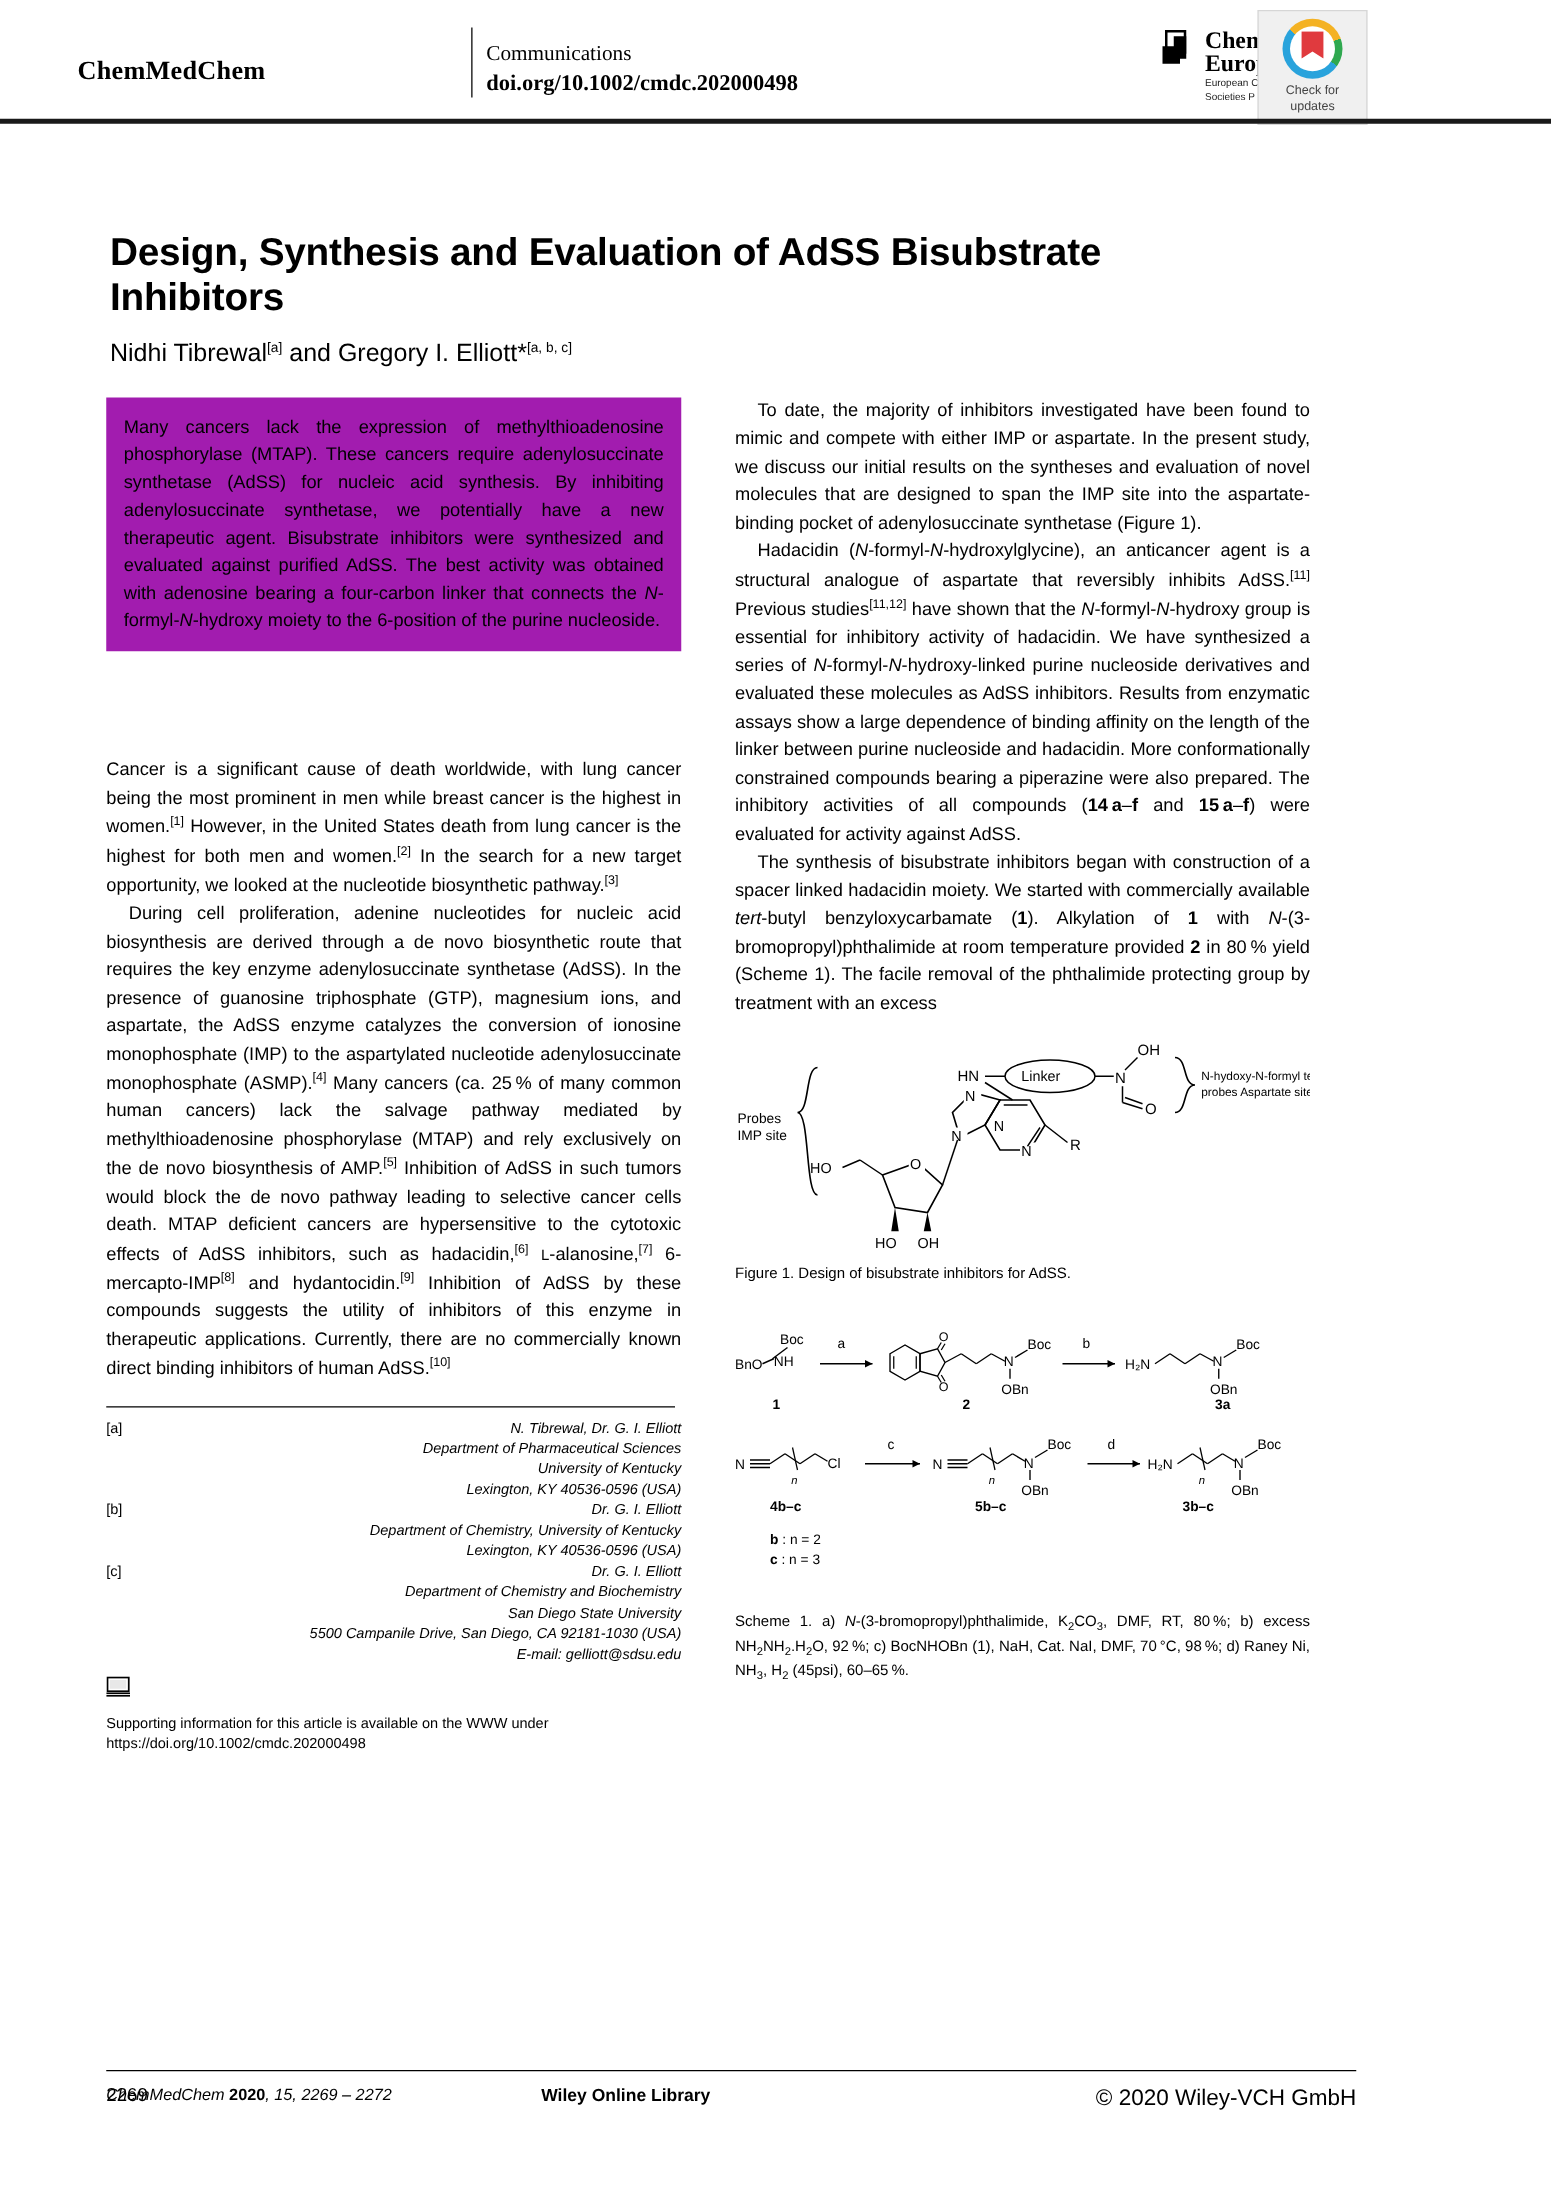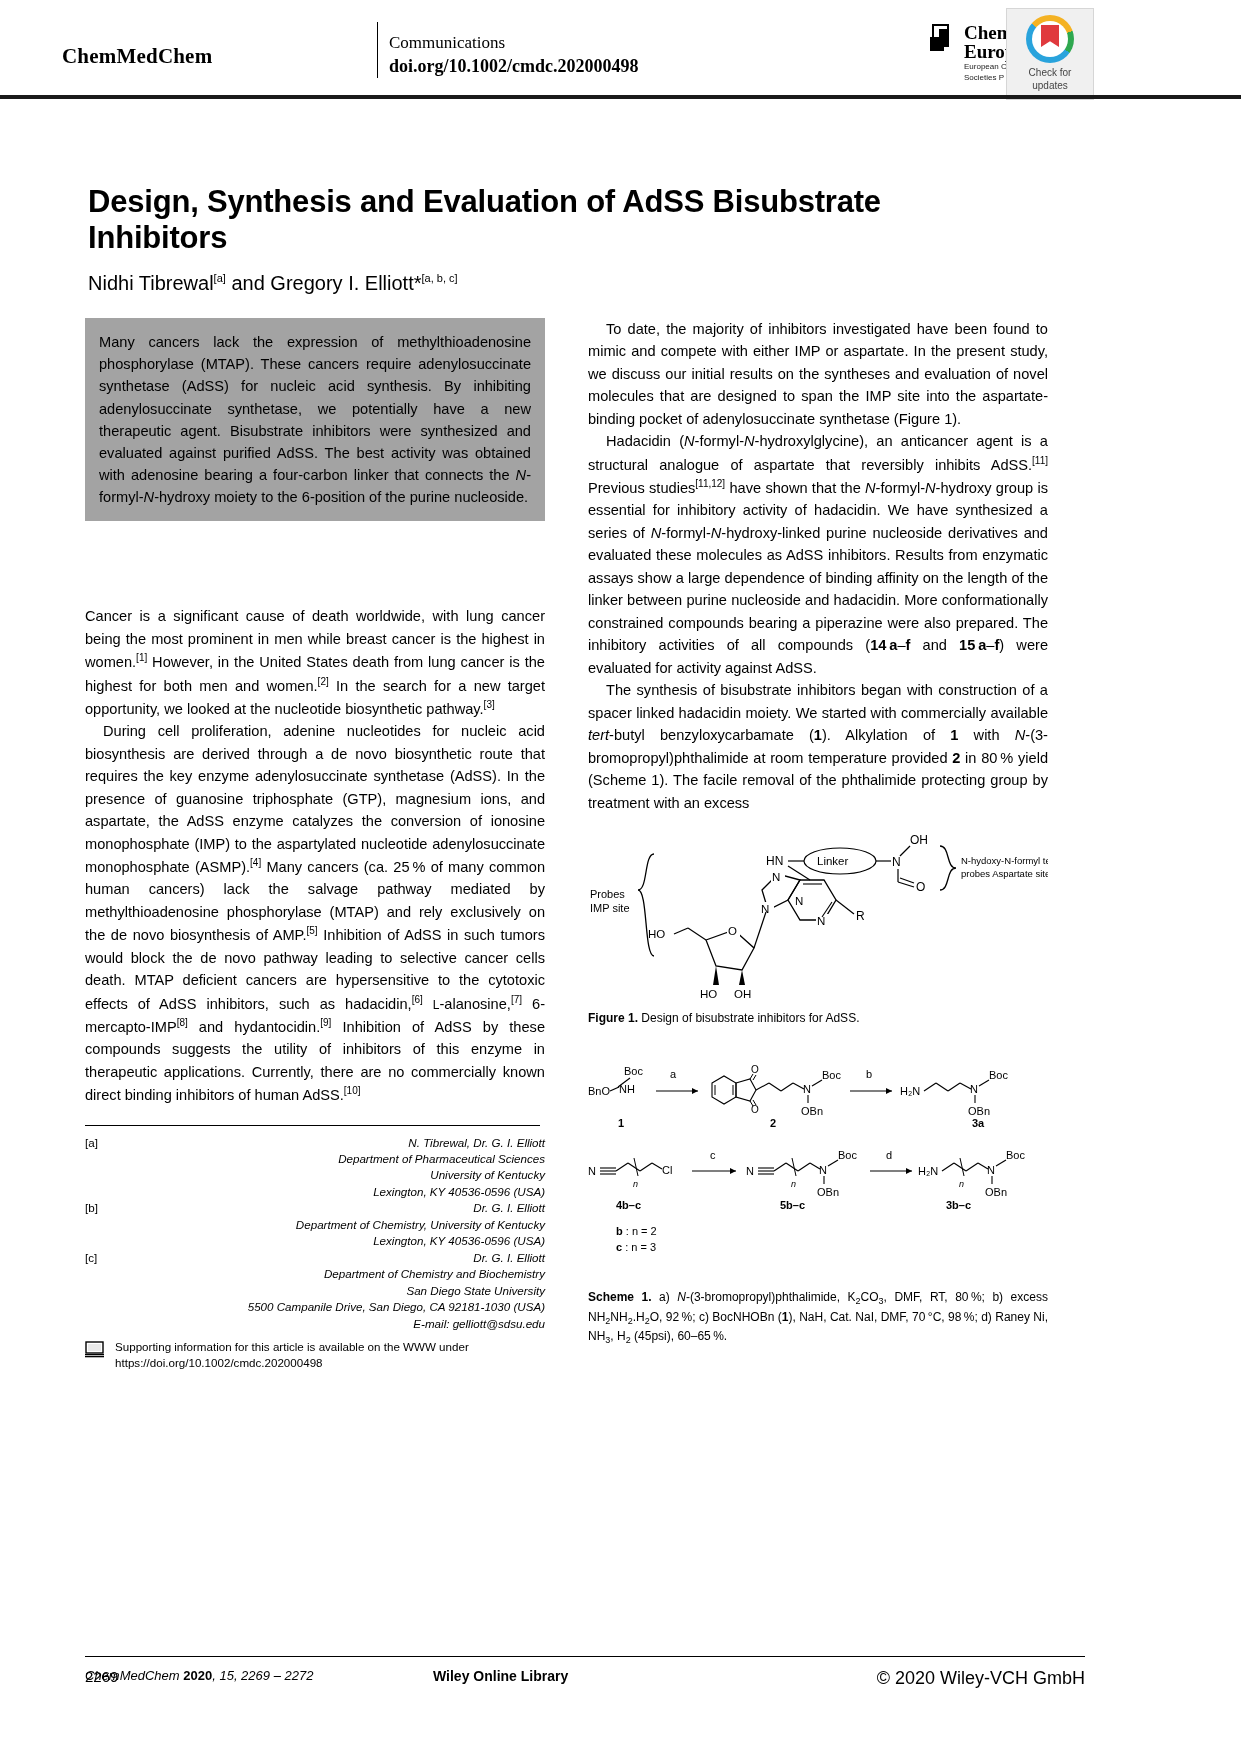--- a/index.html
+++ b/index.html
@@ -89,21 +89,21 @@
     position:absolute; left:88px; top:270px; width:940px;
     font-size:20px; line-height:1.3;
   }
   .authors sup { font-size:11px; vertical-align:super; }
 
   
   .col-left { position:absolute; left:85px; top:318px; width:460px; }
   .col-right { position:absolute; left:588px; top:318px; width:460px; }
 
   .abstract {
-    background:#a3a3a3;
+    background:#a21caf;
     padding:13px 14px 13px 14px;
     font-size:14.6px; line-height:1.52;
     text-align:justify;
   }
   .abstract i { font-style:italic; }
 
   p.body {
     font-size:14.6px; line-height:1.54;
     text-align:justify; margin:0 0 0 0;
     text-indent:0;
@@ -117,32 +117,32 @@
 
   .left-body { margin-top:84px; }
   .left-body p.body + p.body { margin-top:0; }
 
   
   .fn-rule { margin-top:18px; width:455px; height:1px; background:#000; }
   .footnotes { margin-top:9px; font-size:11.6px; line-height:1.42; }
   .fn-row { display:flex; margin-bottom:0px; }
   .fn-tag { width:26px; flex:0 0 26px; font-style:normal; }
   .fn-lines { flex:1; font-style:italic;text-align:right; }
-  .fn-si { display:flex; margin-top:7px; }
+  .fn-si { display:flex; margin-top:7px;flex-direction:column; }
   .fn-si .icon { width:30px; flex:0 0 30px; padding-top:2px; }
   .fn-si .txt { flex:1; font-style:normal; font-size:11.6px; line-height:1.42; text-align:justify; }
 
   
   .figure1 {
     margin-top:16px; width:460px; height:170px; position:relative;
   }
   .fig-cap, .sch-cap {
     font-size:12px; line-height:1.45; text-align:justify;
   }
-  .fig-cap b, .sch-cap b { font-weight:bold; }
+  .fig-cap b, .sch-cap b { font-weight:normal; }
   .fig-cap { margin-top:10px; }
 
   .scheme1 { margin-top:26px; width:460px; height:228px; position:relative; }
   .sch-cap { margin-top:8px; }
   .sch-cap sub { font-size:9px; }
 
   
   .footer-rule { position:absolute; left:85px; top:1656px; width:1000px; height:1px; background:#000; }
   .footer { position:absolute; left:85px; top:1668px; width:1000px; height:30px; font-size:13px; }
   .f-cite { position:absolute; left:0; top:0; font-style:italic; }

